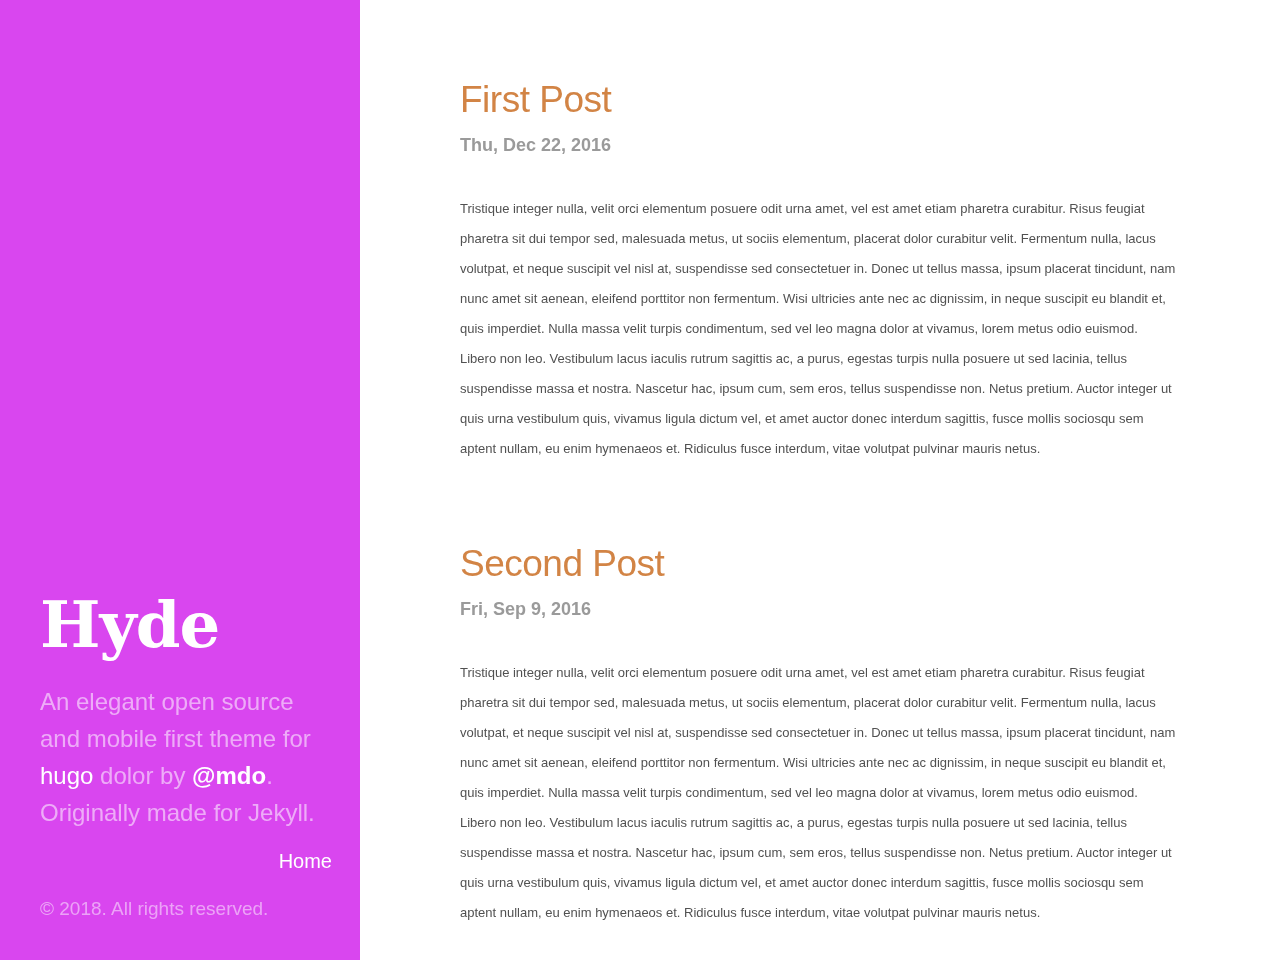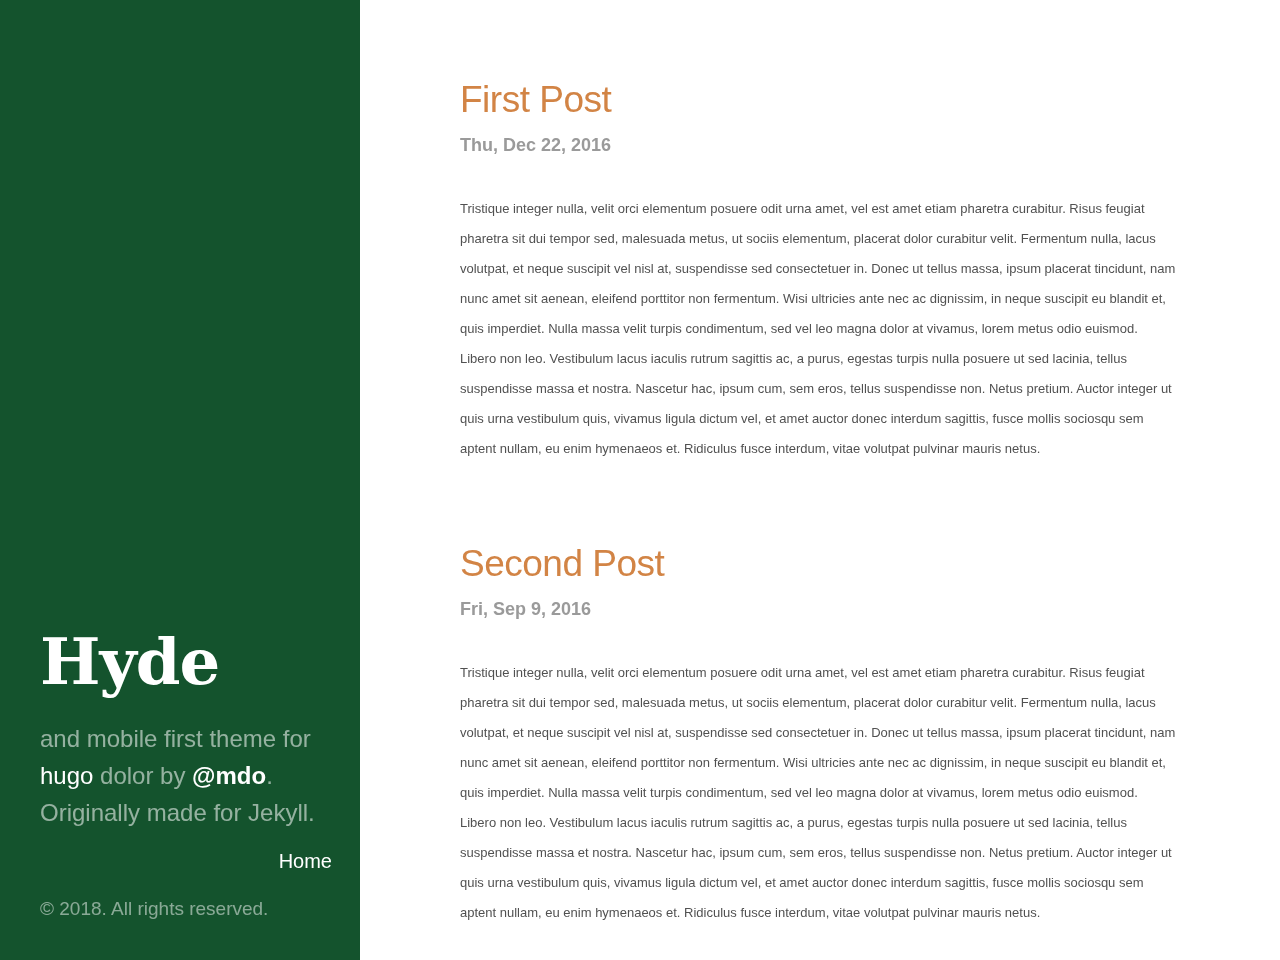--- a/index.html
+++ b/index.html
@@ -8,21 +8,21 @@
     overflow: hidden;
     background: #ffffff;
     font-family: "Liberation Sans", sans-serif;
   }
 
   
   .sidebar {
     position: fixed;
     top: 0; left: 0; bottom: 0;
     width: 360px;
-    background: #14532d;
+    background: #d946ef;
     color: rgba(255,255,255,0.5);
   }
   .sidebar-sticky {
     position: absolute;
     left: 40px;
     right: 28px;
     bottom: 37px;
   }
   .brand-title {
     font-family: "DejaVu Serif", serif;
@@ -95,20 +95,21 @@
     color: #515151;
   }
 </style>
 </head>
 <body>
 
 <div class="sidebar">
   <div class="sidebar-sticky">
     <h1 class="brand-title"><a>Hyde</a></h1>
     <p class="lead" id="tagline">
+        <span class="line"><span>An elegant open source</span></span>
         <span class="line"><span>and mobile first theme for</span></span>
         <span class="line"><a class="side-link">hugo</a><span> dolor by </span><a class="side-link bold">@mdo</a><span>.</span></span>
         <span class="line"><span>Originally made for Jekyll.</span></span>
       </p>
     <nav class="sidebar-nav">
       <a class="sidebar-nav-item">Home</a>
     </nav>
     <p class="copyright">© 2018. All rights reserved.</p>
   </div>
 </div>

